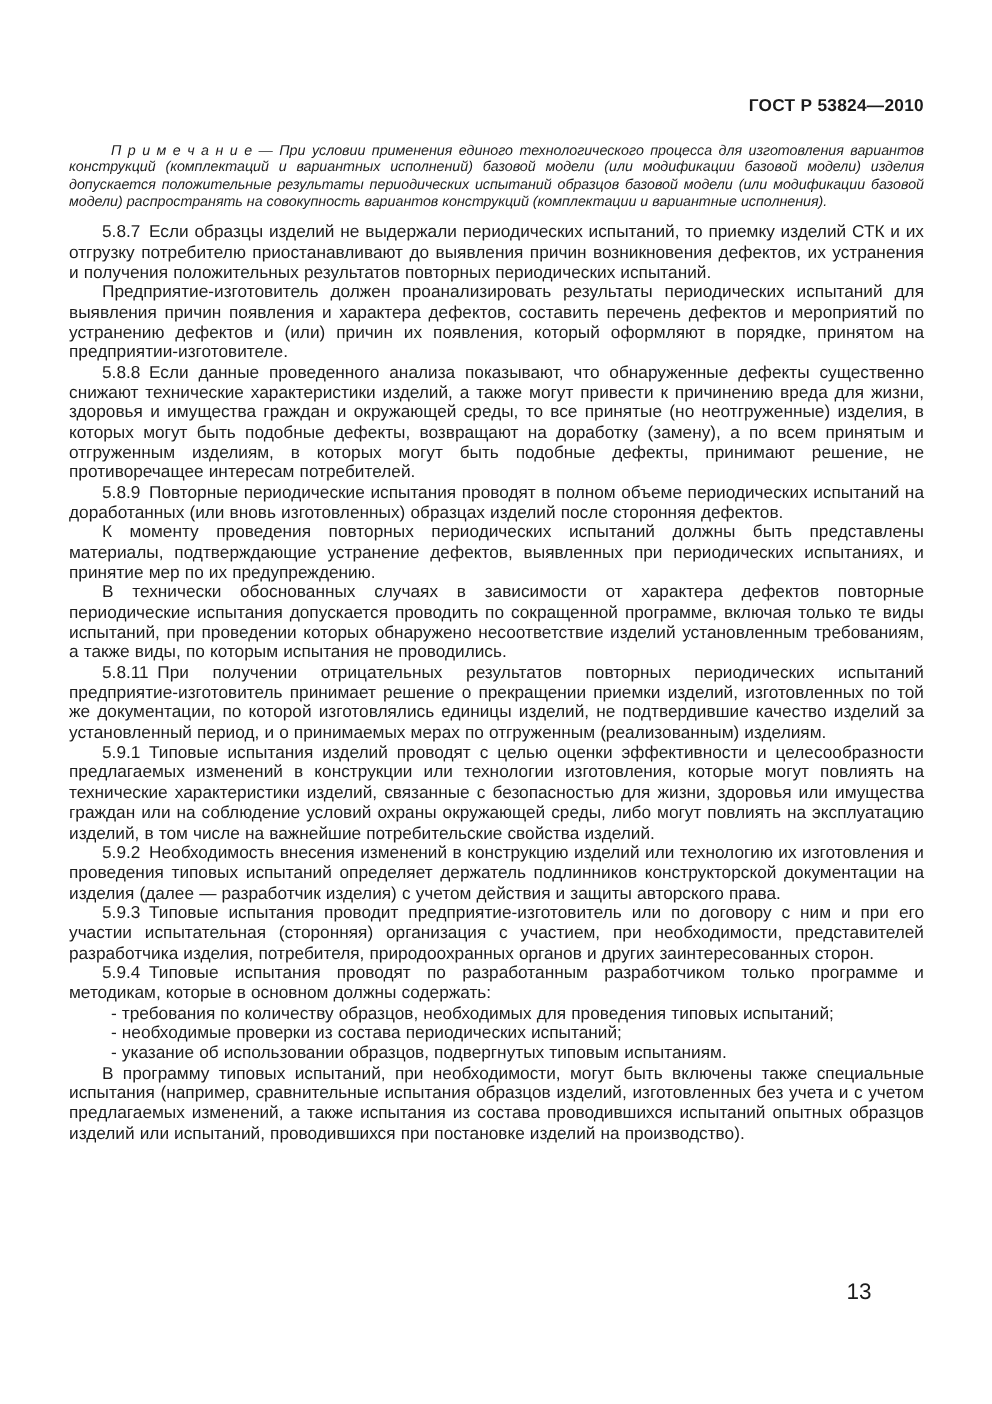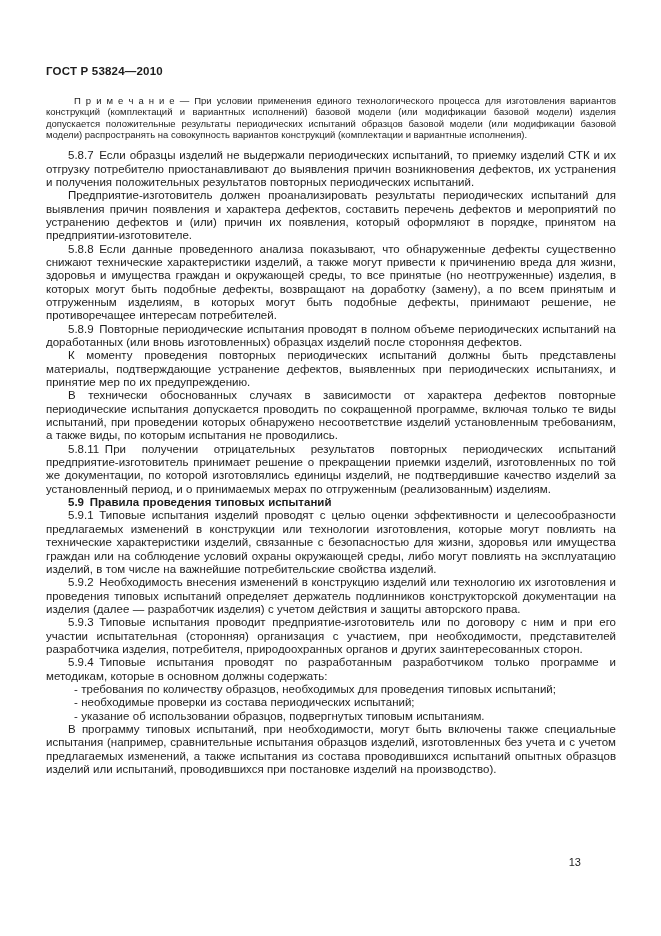--- a/index.html
+++ b/index.html
@@ -13,52 +13,53 @@
     height: 936px;
     margin: 0 auto;
     background: #ffffff;
     box-sizing: border-box;
     padding: 64px 45px 0 46px;
     font-family: "Liberation Sans", sans-serif;
     color: #1c1c1c;
     overflow: hidden;
   }
   .doc-header {
-    text-align: left;
+    text-align: right;
     font-weight: bold;
     font-size: 11.5px;
     line-height: 14px;
     letter-spacing: 0.2px;
   }
   .note {
     margin: 17px 0 9px 0;
     font-size: 9.5px;
     line-height: 11.3px;
     text-align: justify;
     text-indent: 28px;
+    font-style: italic;
   }
   p.body {
     margin: 0;
     font-size: 11.5px;
     line-height: 13.35px;
     text-align: justify;
     text-indent: 22px;
     word-spacing: 0.2px;
   }
   p.body.bold-heading {
     font-weight: bold;
   }
   p.body.list-item {
     text-indent: 28px;
   }
   .page-number {
     position: absolute;
     right: 80px;
     bottom: 68px;
-    font-size: 11px;
+    font-size: 15px;
     line-height: 12px;
   }
 </style>
 </head>
 <body>
 
 <div class="page">
 
   <div class="doc-header">
     <span>ГОСТ Р 53824—2010</span>
@@ -68,21 +69,20 @@
     <p class="note">П р и м е ч а н и е — При условии применения единого технологического процесса для изготовления вариантов конструкций (комплектаций и вариантных исполнений) базовой модели (или модификации базовой модели) изделия допускается положительные результаты периодических испытаний образцов базовой модели (или модификации базовой модели) распространять на совокупность вариантов конструкций (комплектации и вариантные исполнения).</p>
 
     <p class="body">5.8.7 Если образцы изделий не выдержали периодических испытаний, то приемку изделий СТК и их отгрузку потребителю приостанавливают до выявления причин возникновения дефектов, их устранения и получения положительных результатов повторных периодических испытаний.</p>
     <p class="body">Предприятие-изготовитель должен проанализировать результаты периодических испытаний для выявления причин появления и характера дефектов, составить перечень дефектов и мероприятий по устранению дефектов и (или) причин их появления, который оформляют в порядке, принятом на предприятии-изготовителе.</p>
     <p class="body">5.8.8 Если данные проведенного анализа показывают, что обнаруженные дефекты существенно снижают технические характеристики изделий, а также могут привести к причинению вреда для жизни, здоровья и имущества граждан и окружающей среды, то все принятые (но неотгруженные) изделия, в которых могут быть подобные дефекты, возвращают на доработку (замену), а по всем принятым и отгруженным изделиям, в которых могут быть подобные дефекты, принимают решение, не противоречащее интересам потребителей.</p>
     <p class="body">5.8.9 Повторные периодические испытания проводят в полном объеме периодических испытаний на доработанных (или вновь изготовленных) образцах изделий после сторонняя дефектов.</p>
     <p class="body">К моменту проведения повторных периодических испытаний должны быть представлены материалы, подтверждающие устранение дефектов, выявленных при периодических испытаниях, и принятие мер по их предупреждению.</p>
     <p class="body">В технически обоснованных случаях в зависимости от характера дефектов повторные периодические испытания допускается проводить по сокращенной программе, включая только те виды испытаний, при проведении которых обнаружено несоответствие изделий установленным требованиям, а также виды, по которым испытания не проводились.</p>
     <p class="body">5.8.11 При получении отрицательных результатов повторных периодических испытаний предприятие-изготовитель принимает решение о прекращении приемки изделий, изготовленных по той же документации, по которой изготовлялись единицы изделий, не подтвердившие качество изделий за установленный период, и о принимаемых мерах по отгруженным (реализованным) изделиям.</p>
 
-    <p class="body bold-heading">5.9 Правила проведения типовых испытаний</p>
 
     <p class="body">5.9.1 Типовые испытания изделий проводят с целью оценки эффективности и целесообразности предлагаемых изменений в конструкции или технологии изготовления, которые могут повлиять на технические характеристики изделий, связанные с безопасностью для жизни, здоровья или имущества граждан или на соблюдение условий охраны окружающей среды, либо могут повлиять на эксплуатацию изделий, в том числе на важнейшие потребительские свойства изделий.</p>
     <p class="body">5.9.2 Необходимость внесения изменений в конструкцию изделий или технологию их изготовления и проведения типовых испытаний определяет держатель подлинников конструкторской документации на изделия (далее — разработчик изделия) с учетом действия и защиты авторского права.</p>
     <p class="body">5.9.3 Типовые испытания проводит предприятие-изготовитель или по договору с ним и при его участии испытательная (сторонняя) организация с участием, при необходимости, представителей разработчика изделия, потребителя, природоохранных органов и других заинтересованных сторон.</p>
     <p class="body">5.9.4 Типовые испытания проводят по разработанным разработчиком только программе и методикам, которые в основном должны содержать:</p>
 
     <p class="body list-item">-  требования по количеству образцов, необходимых для проведения типовых испытаний;</p>
     <p class="body list-item">-  необходимые проверки из состава периодических испытаний;</p>
     <p class="body list-item">-  указание об использовании образцов, подвергнутых типовым испытаниям.</p>
 

